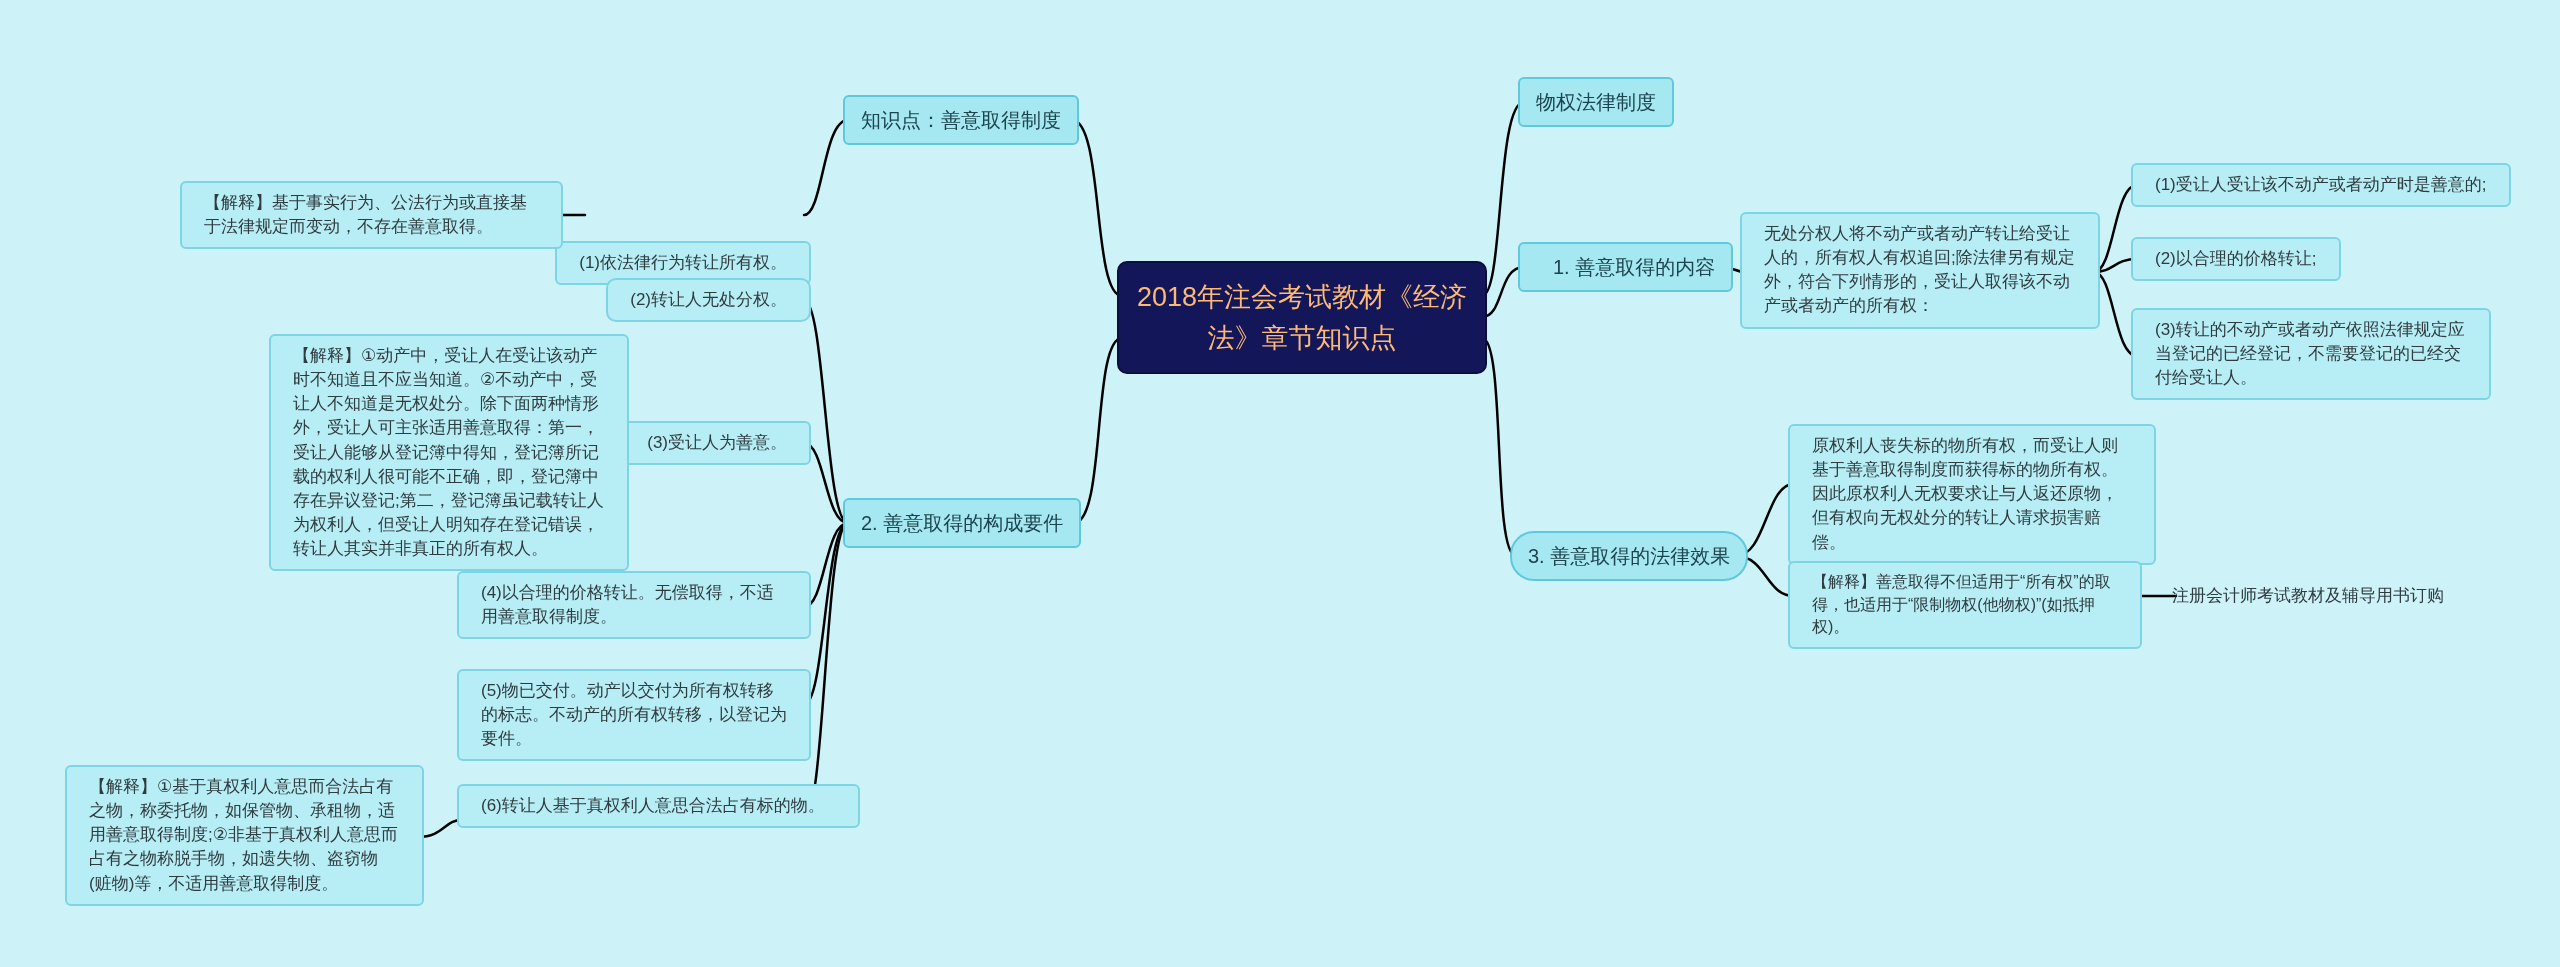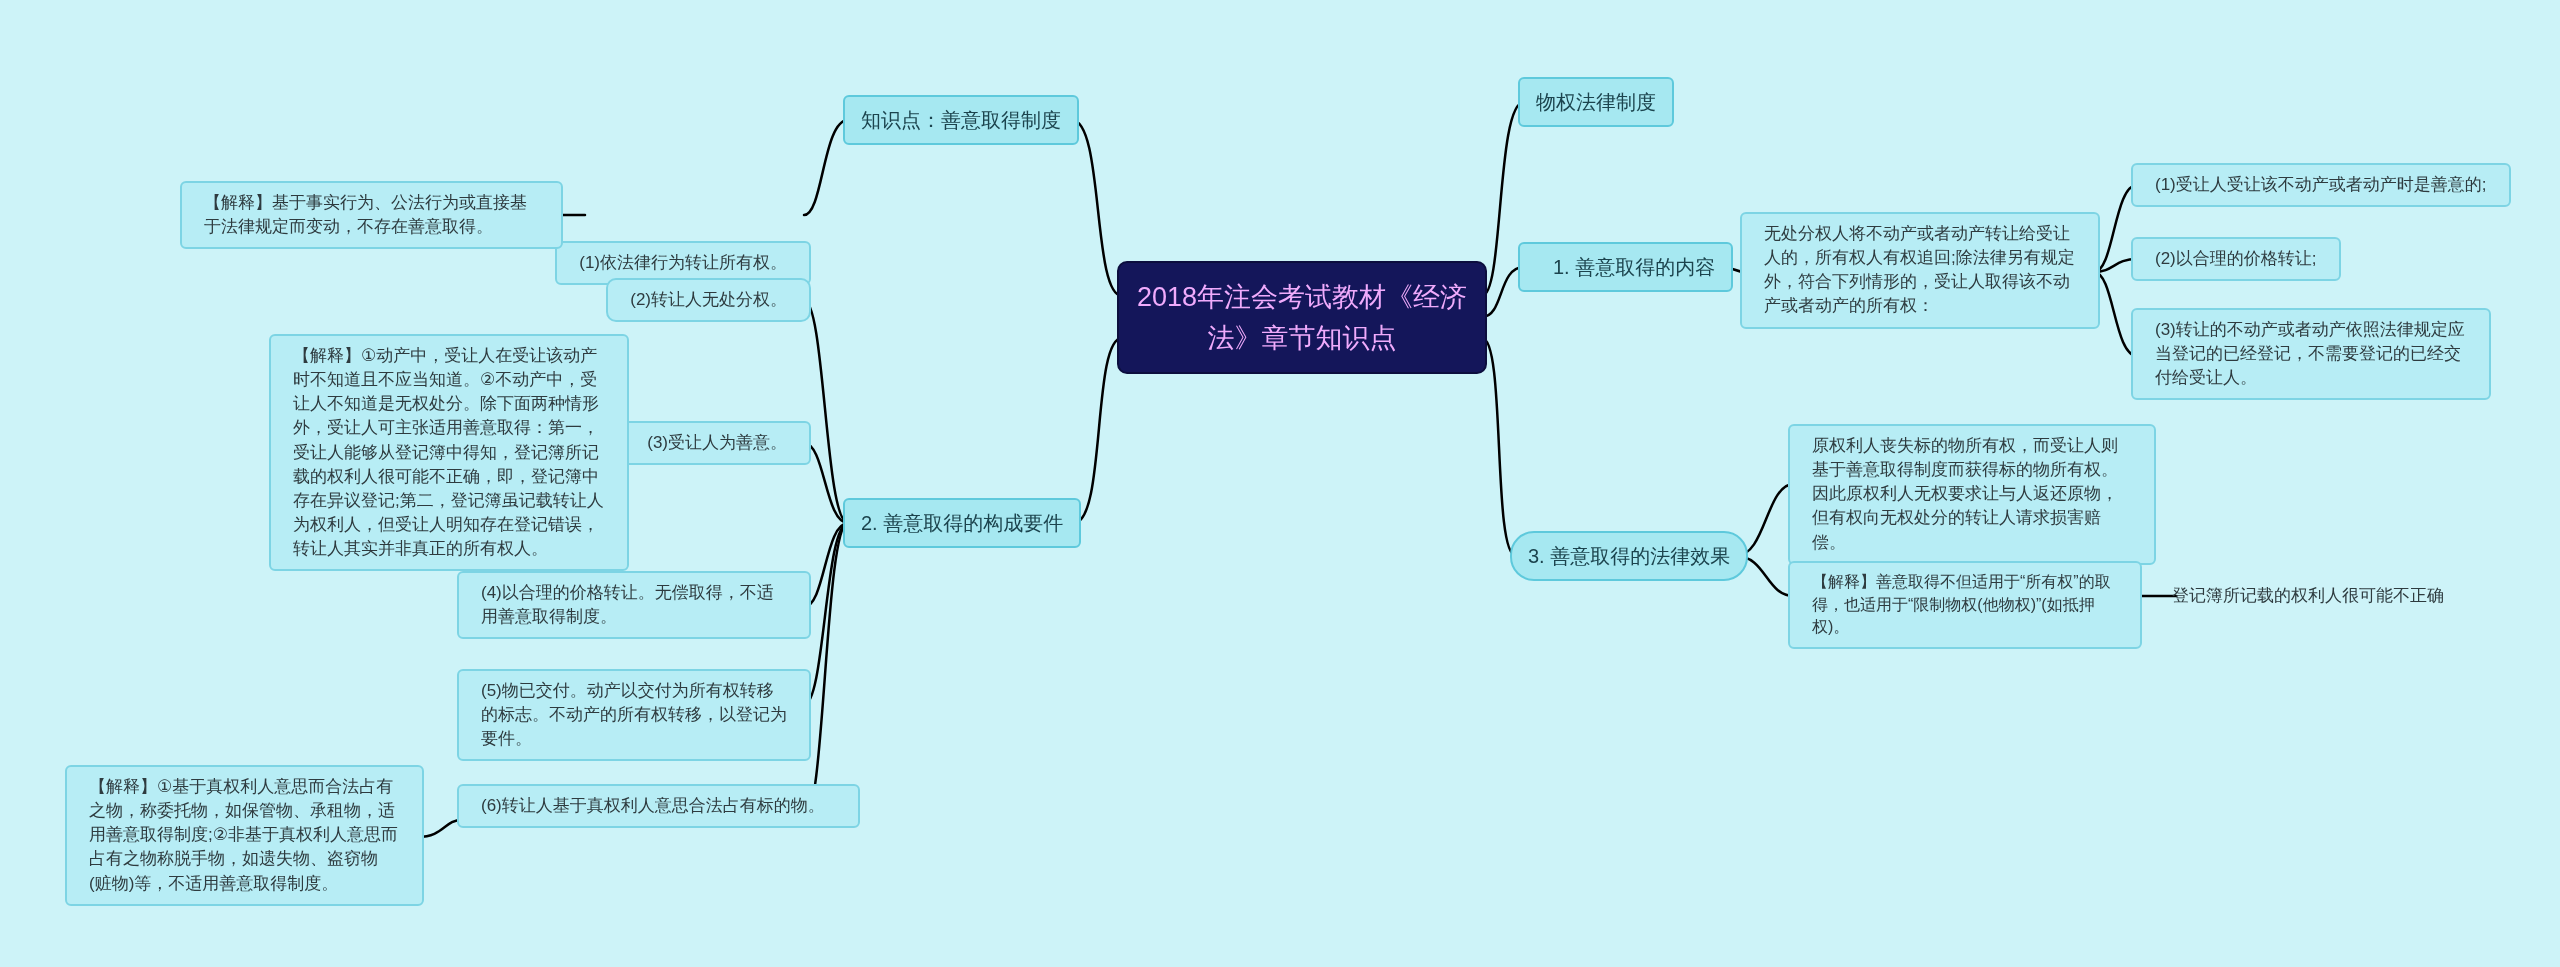--- a/index.html
+++ b/index.html
@@ -33,21 +33,21 @@
     padding:9px 16px;
     color:#1c444e;
     white-space:nowrap;
   }
   .center-node {
     position:absolute;
     z-index:3;
     background:#14165a;
     border:2px solid #0c0e3e;
     border-radius:10px;
-    color:#f0abfc;
+    color:#fdba74;
     font-size:27px;
     line-height:1.5;
     text-align:center;
     padding:14px 16px;
   }
   .plain-text {
     position:absolute;
     z-index:2;
     font-size:17px;
     line-height:1.42;
@@ -112,15 +112,15 @@
 
   <div class="node topic" style="left:1518px; top:242px;padding-left:33px;">1. 善意取得的内容</div>
   <div class="node" style="left:1740px; top:212px; width:360px;">无处分权人将不动产或者动产转让给受让人的，所有权人有权追回;除法律另有规定外，符合下列情形的，受让人取得该不动产或者动产的所有权：</div>
   <div class="node nowrap" style="left:2131px; top:163px;">(1)受让人受让该不动产或者动产时是善意的;</div>
   <div class="node nowrap" style="left:2131px; top:237px;">(2)以合理的价格转让;</div>
   <div class="node" style="left:2131px; top:308px; width:360px;">(3)转让的不动产或者动产依照法律规定应当登记的已经登记，不需要登记的已经交付给受让人。</div>
 
   <div class="node topic" style="left:1510px; top:531px;border-radius:24px;">3. 善意取得的法律效果</div>
   <div class="node" style="left:1788px; top:424px; width:368px;">原权利人丧失标的物所有权，而受让人则基于善意取得制度而获得标的物所有权。因此原权利人无权要求让与人返还原物，但有权向无权处分的转让人请求损害赔偿。</div>
   <div class="node" style="left:1788px; top:561px; width:354px; font-size:16px;">【解释】善意取得不但适用于“所有权”的取得，也适用于“限制物权(他物权)”(如抵押权)。</div>
-  <div class="plain-text" style="left:2172px; top:584px;">登记簿所记载的权利人很可能不正确</div>
+  <div class="plain-text" style="left:2172px; top:584px;">注册会计师考试教材及辅导用书订购</div>
 
 </div>
 
 </body></html>

